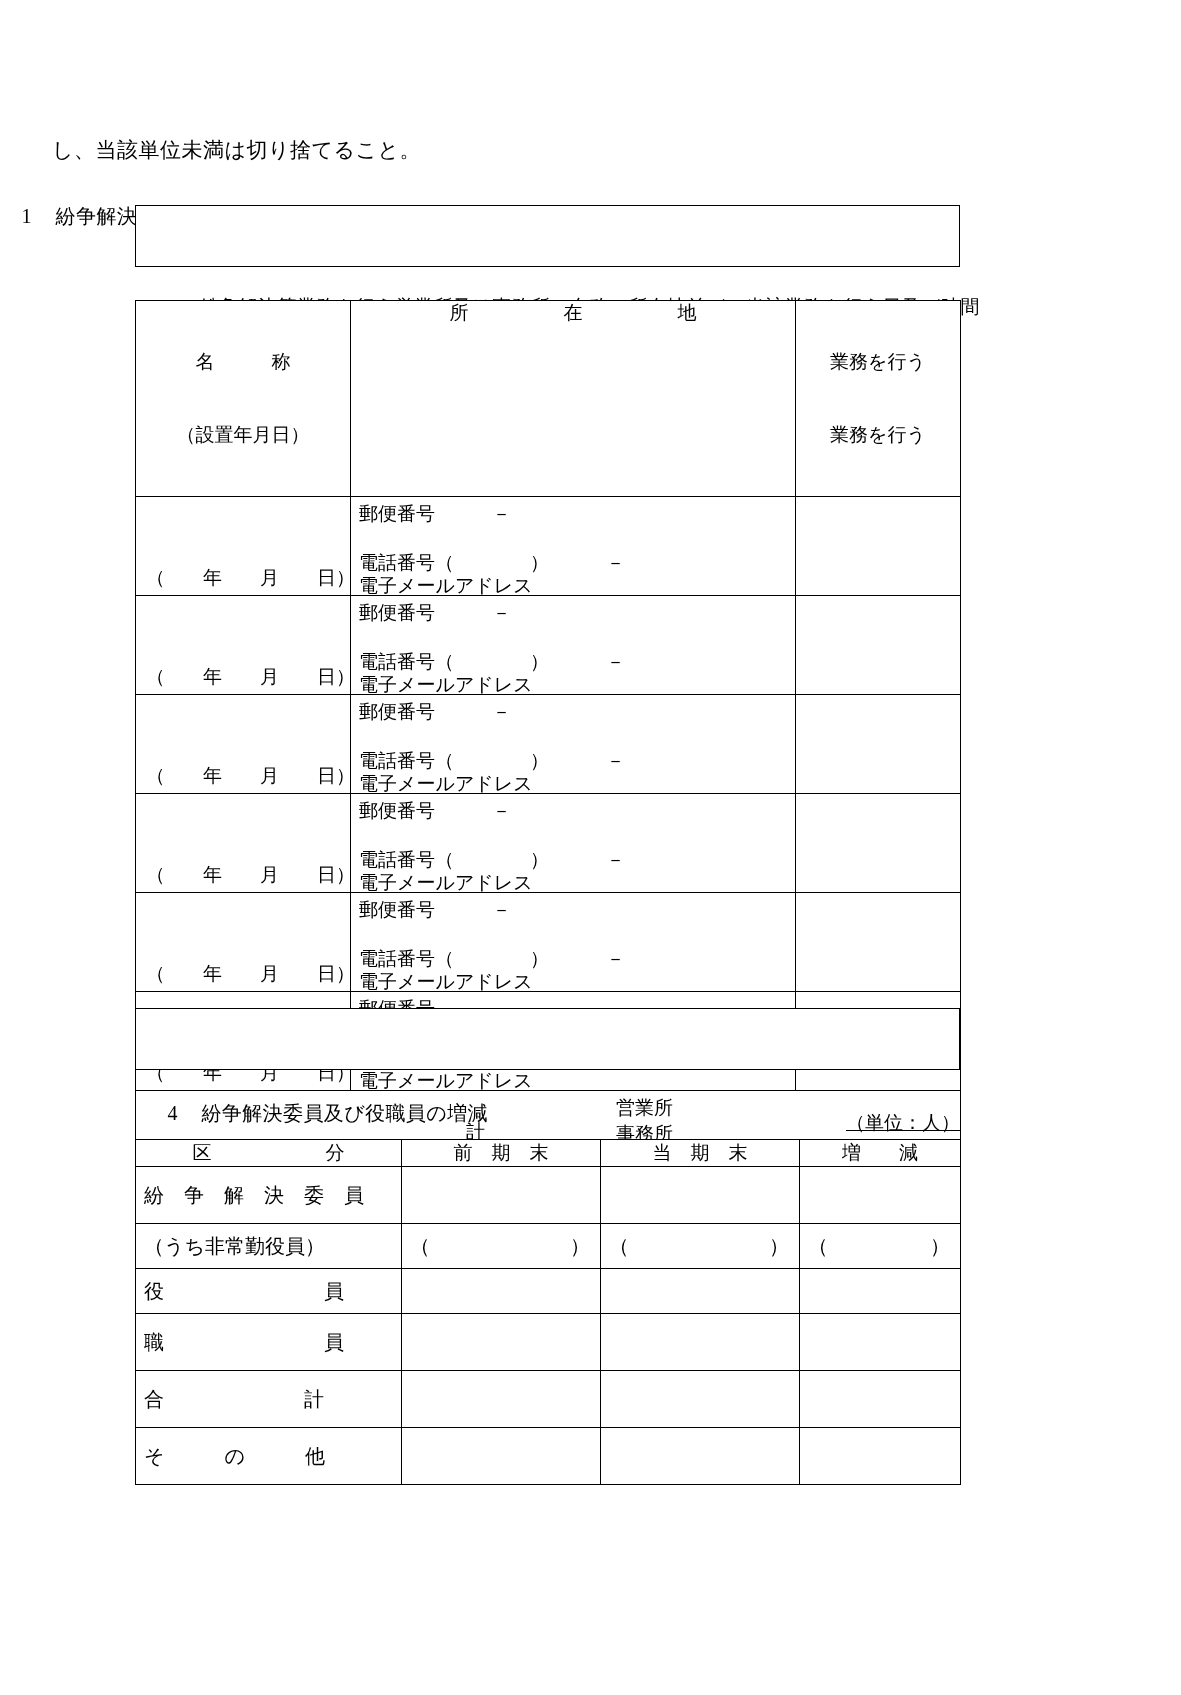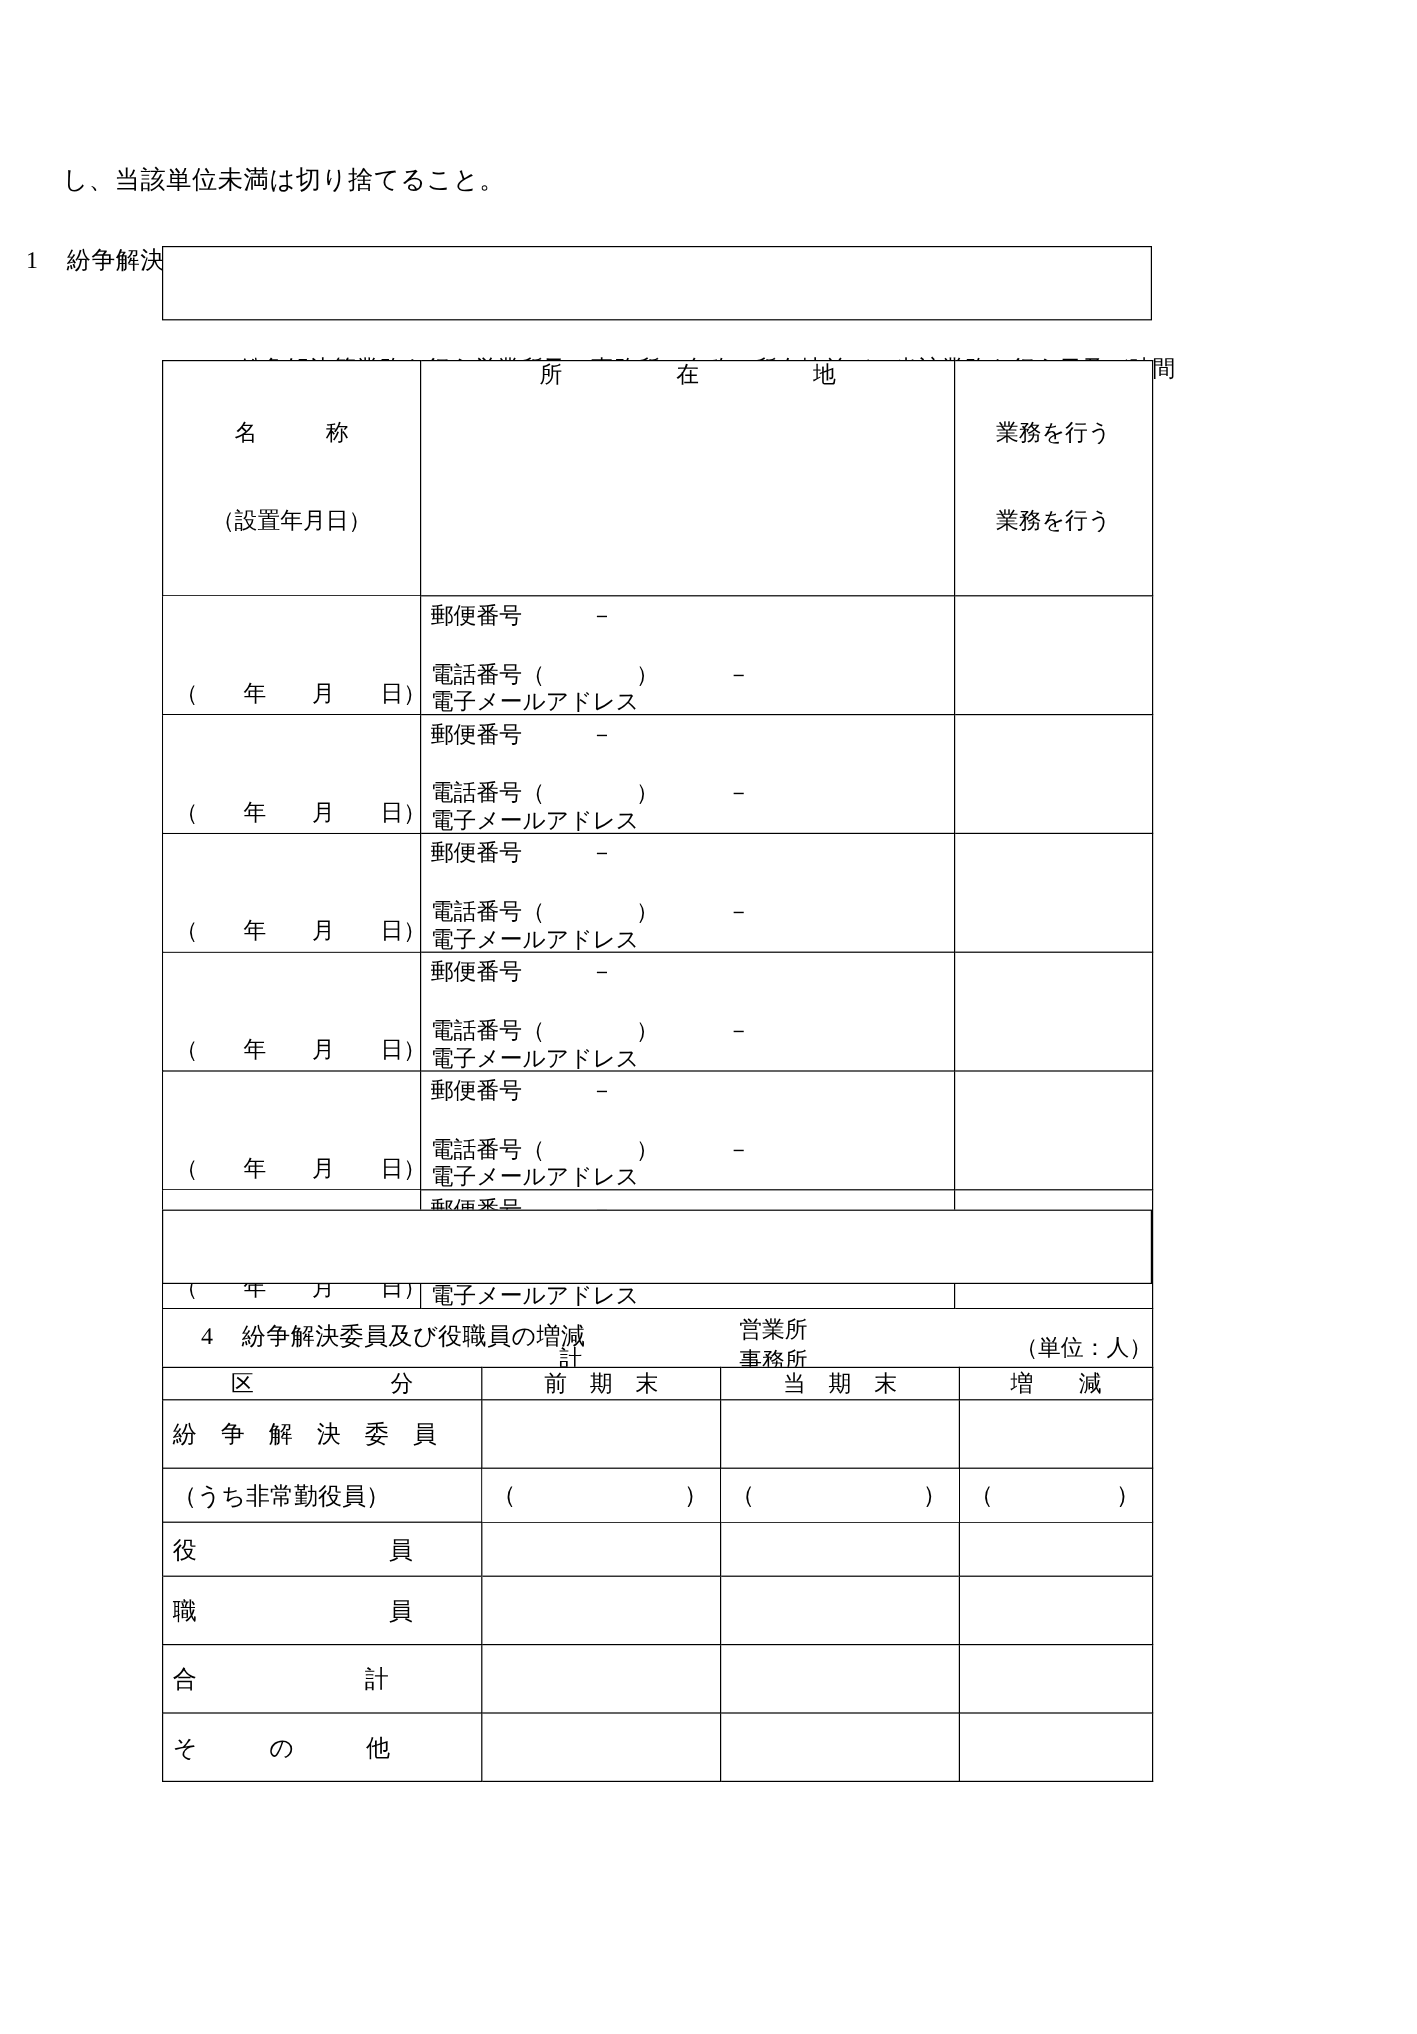--- a/index.html
+++ b/index.html
@@ -267,21 +267,21 @@
     <div class="sec-head" style="top:983px;">
       <span class="sec-num">3</span><span>組織に関する事項</span>
     </div>
 
     <div class="box" style="top:1008px; width:825px; height:62px;"></div>
 
     <div class="sec-head" style="top:1077px;">
       <span class="sec-num">4</span><span>紛争解決委員及び役職員の増減</span>
     </div>
 
-    <div class="unit-note" style="top:1110px;">（単位：人）</div>
+    <div class="unit-note" style="top:1110px;text-decoration:underline;">（単位：人）</div>
 
     <table class="frm" id="tbl-staff">
       <colgroup>
         <col class="c-div">
           <col class="c-prev">
           <col class="c-cur">
           <col class="c-chg">
       </colgroup>
       <thead>
         <tr>

